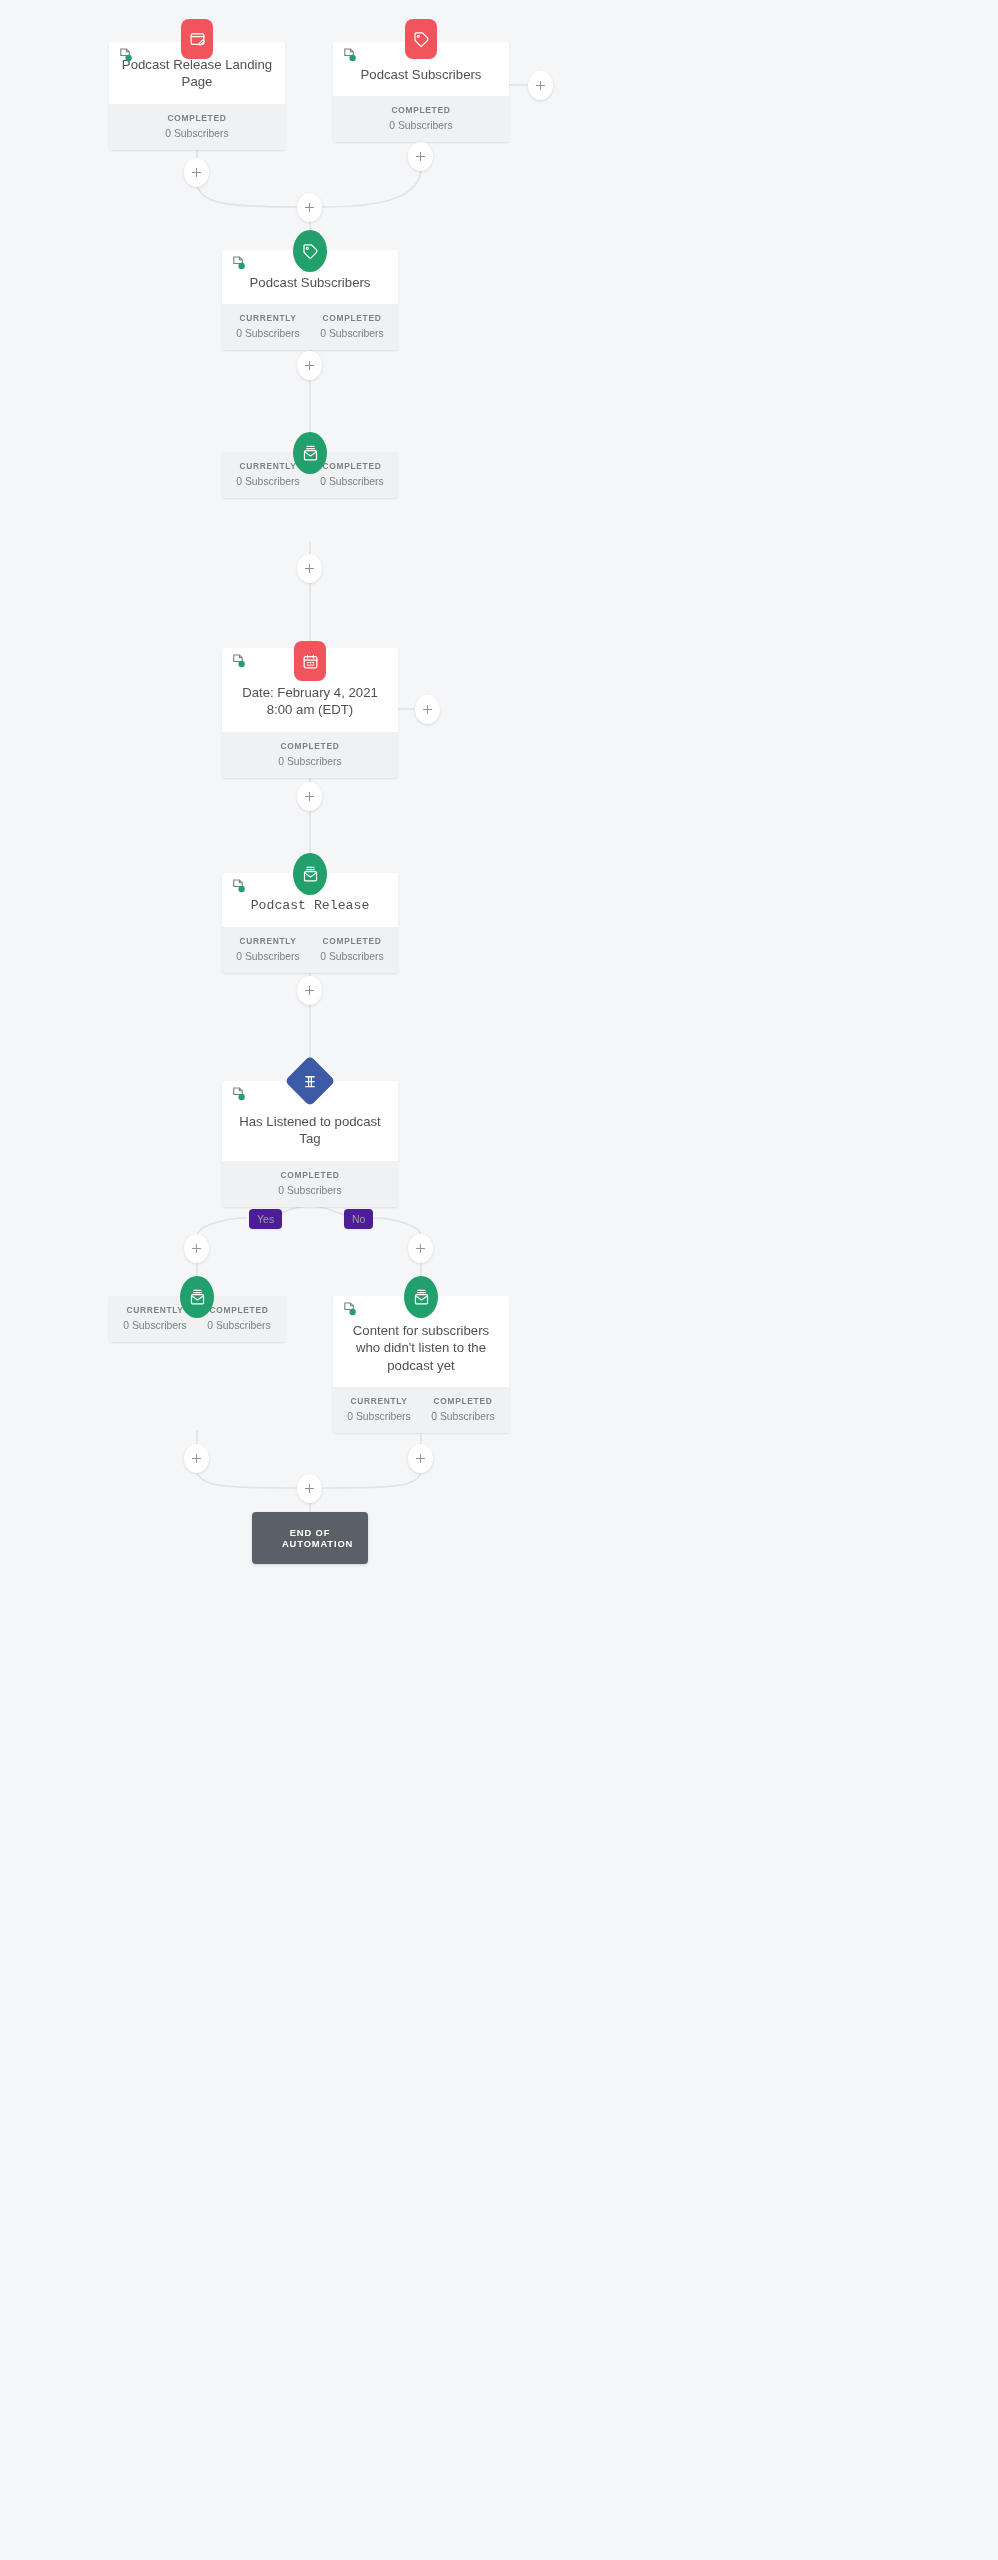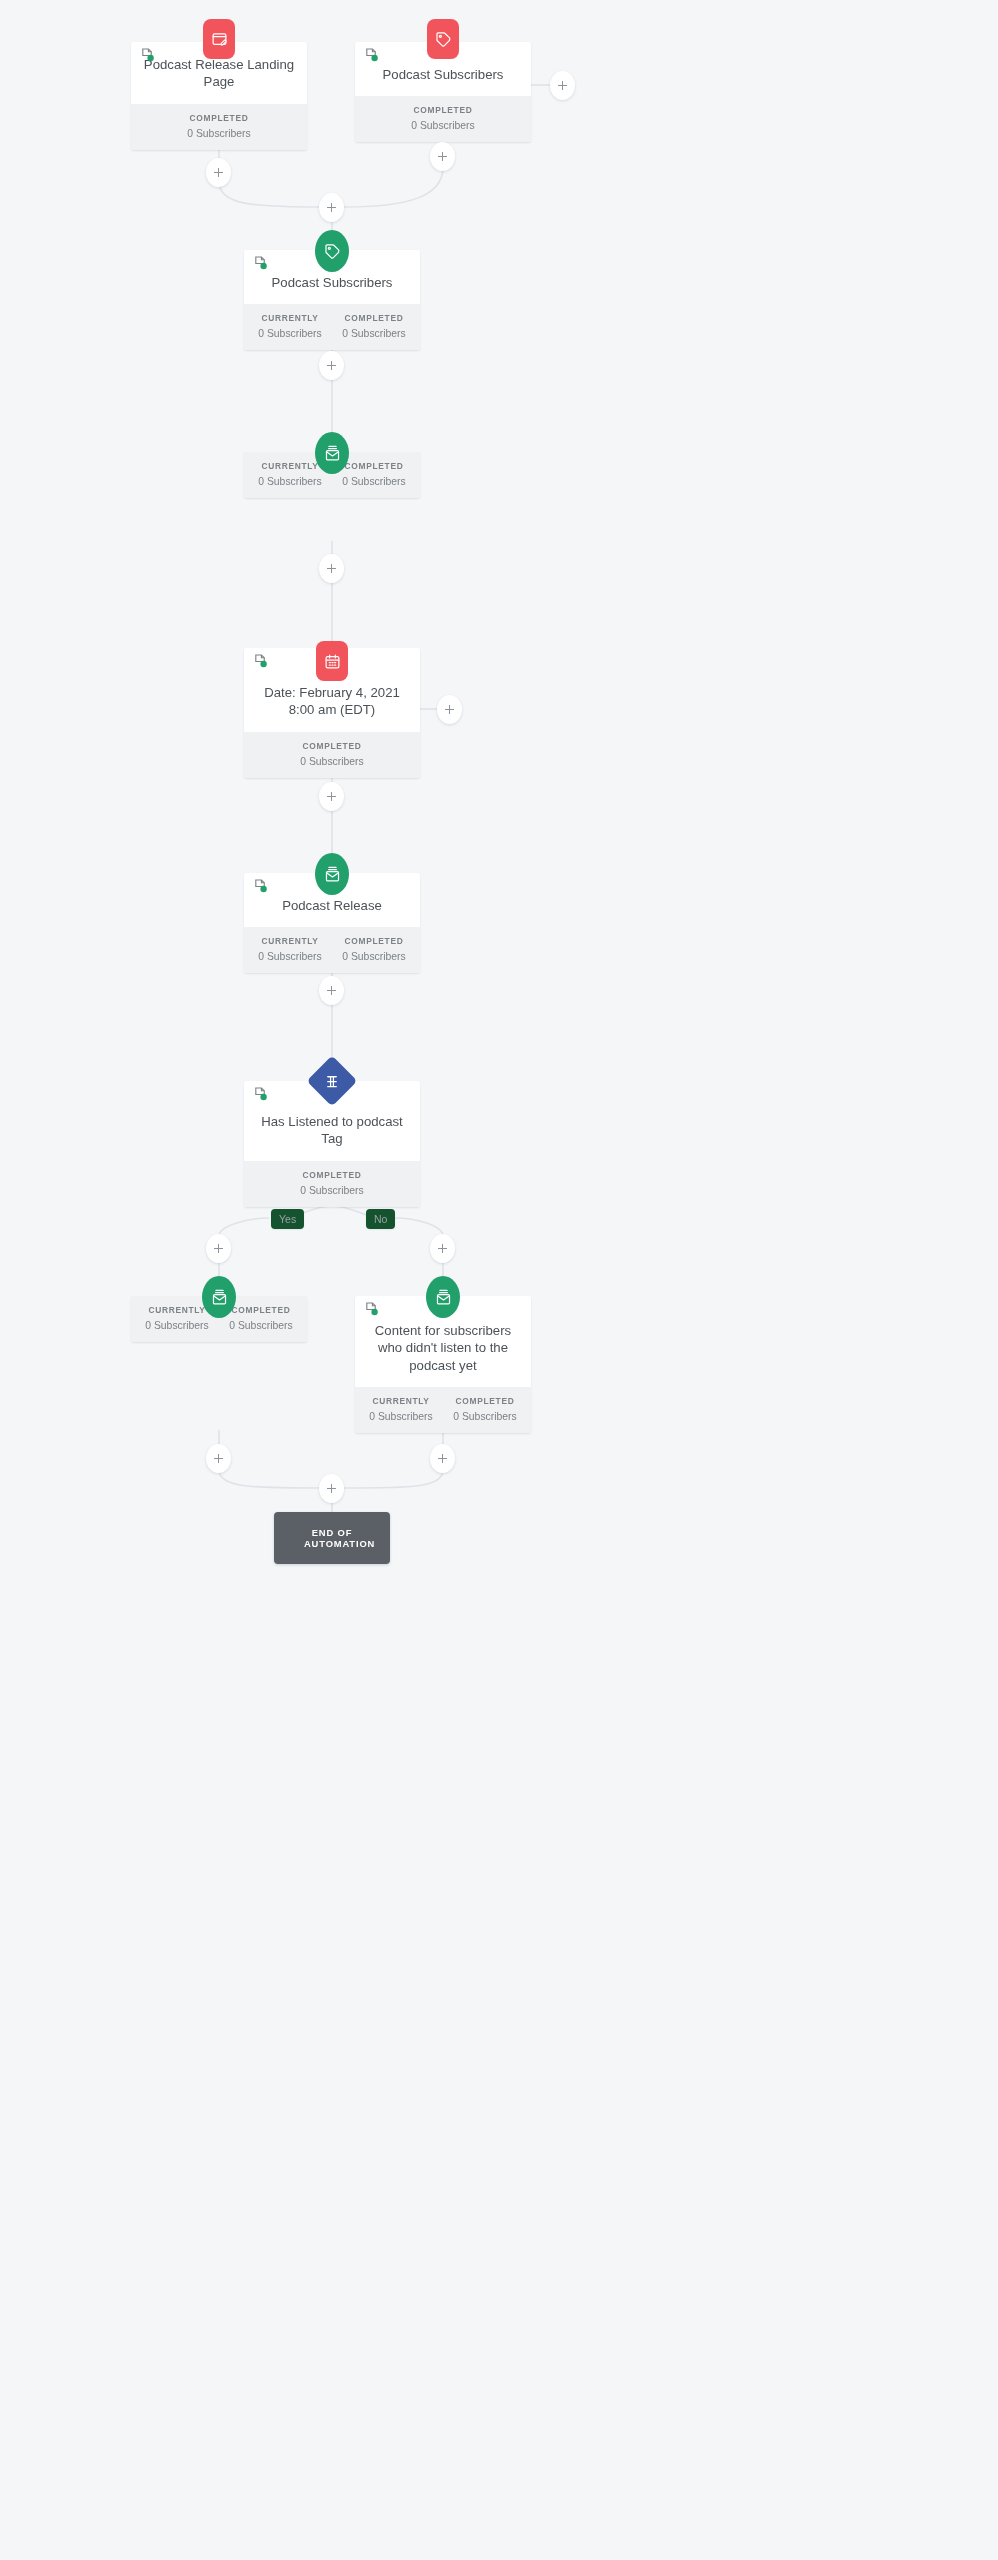--- a/index.html
+++ b/index.html
@@ -2,21 +2,21 @@
 <html><head>
 <meta charset="utf-8">
 <style>
   * { box-sizing: border-box; margin: 0; padding: 0; }
   html, body {
     width: 998px; height: 2560px;
     background: #f4f6f8;
     font-family: "Liberation Sans", sans-serif;
     overflow: hidden;
   }
-  #canvas { position: relative; width: 836px; height: 2560px; margin-left: 22px; }
+  #canvas { position: relative; width: 836px; height: 2560px; }
 
   svg.wires { position: absolute; left: 0; top: 0; width: 998px; height: 2560px; pointer-events: none; }
   .wire { fill: none; stroke: #dfe3e8; stroke-width: 1.6; }
 
   
   .node { position: absolute; width: 176px; border-radius: 3px;
           box-shadow: 0 1px 2px rgba(28,40,64,.10); }
   .node-head { background: #ffffff; border-radius: 3px 3px 0 0;
                padding: 14px 10px 13px; position: relative; min-height: 60px; }
   .node-title { text-align: center; font-size: 13.2px; color: #4c5257;
@@ -41,21 +41,21 @@
 
   
   .plus { position: absolute; width: 25px; height: 29px; border-radius: 50%;
           background: #ffffff; box-shadow: 0 1px 3px rgba(28,40,64,.13);
           display: flex; align-items: center; justify-content: center; z-index: 5; }
   .plus::before, .plus::after { content: ""; position: absolute; background: #8d9399; }
   .plus::before { width: 9px; height: 1.4px; }
   .plus::after  { width: 1.4px; height: 9px; }
 
   
-  .blabel { position: absolute; background: #14532d; border-radius: 4px;
+  .blabel { position: absolute; background: #4c1d95; border-radius: 4px;
             font-size: 10.5px; color: #9aa0a6; padding: 4px 8px;
             box-shadow: 0 1px 2px rgba(28,40,64,.07); z-index: 5; }
 
   
   .end-btn { position: absolute; background: #5a6065; color: #ffffff;
              border-radius: 4px; font-size: 9.4px; font-weight: 700;
              letter-spacing: .85px; padding: 15px 30px; text-align: center;
              box-shadow: 0 1px 3px rgba(28,40,64,.18); z-index: 5; }
 </style>
 </head>
@@ -237,21 +237,21 @@
     <svg viewBox="0 0 24 24" fill="none" stroke="#ffffff" stroke-width="1.7" stroke-linecap="round" stroke-linejoin="round">
       <rect x="3" y="5" width="18" height="16" rx="2"></rect>
         <path d="M3 10h18M8 3v4M16 3v4"></path>
       <path d="M7.5 13.5h1.5M11.3 13.5h1.5M15 13.5h1.5M7.5 17h1.5M11.3 17h1.5M15 17h1.5"></path>
     </svg>
   </div>
   <div class="plus" style="left:415px; top:695px;"></div>
   <div class="plus" style="left:297px; top:782px;"></div>
 
   <div class="node" style="left:222px; top:873px;">
-    <div class="node-head" style="min-height:44px;">
+    <div class="node-head" style="min-height:44px;font-family:Liberation Mono, monospace;">
       <span class="status-icon">
         <svg viewBox="0 0 16 16">
             <path d="M3 1h6l3 3v4.2a4.3 4.3 0 0 0-1.2-.2H3z" fill="none" stroke="#7b8186" stroke-width="1.2"></path>
             <path d="M9 1v3h3" fill="none" stroke="#7b8186" stroke-width="1.2"></path>
             <circle cx="11.3" cy="10.6" r="3.4" fill="#22a06b"></circle>
           </svg>
       </span>
       <div class="node-title" style="padding-top:10px;">Podcast Release</div>
     </div>
     <div class="node-foot">

